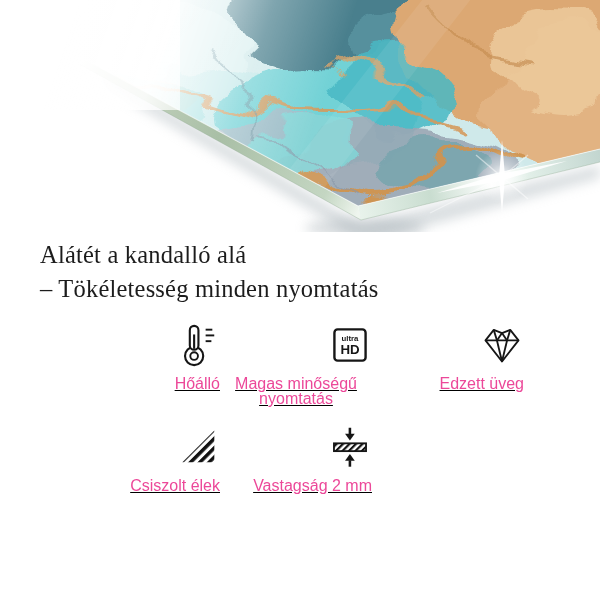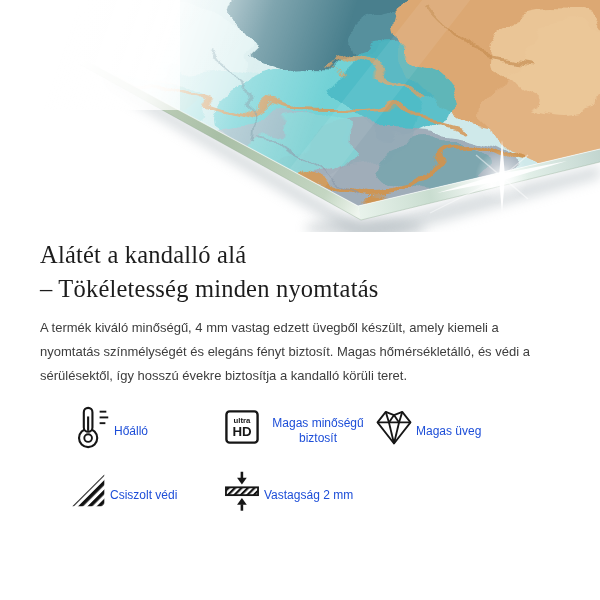--- a/index.html
+++ b/index.html
@@ -5,23 +5,23 @@
   html,body{margin:0;padding:0;background:#ffffff;}
   body{width:600px;height:600px;overflow:hidden;font-family:"Liberation Sans",sans-serif;}
   .page{width:600px;height:600px;position:relative;background:#fff;}
   .hero{width:600px;height:232px;display:block;}
   .content{padding:6px 48px 0 40px;}
   h1{margin:0 0 10px 0;font-family:"Liberation Serif","DejaVu Serif",serif;font-weight:400;
      font-size:24.5px;line-height:34px;color:#1c1c1c;letter-spacing:0.2px;}
   h1 span{display:block;}
   .desc{margin:0;max-width:508px;font-size:13px;line-height:24px;color:#3d3d3d;}
   .features{display:grid;grid-template-columns:repeat(3,1fr);row-gap:18px;padding:0 28px;margin-top:16px;}
-  .feature{display:flex;flex-direction:row;align-items:center;}
+  .feature{display:flex;flex-direction:column;align-items:flex-end;text-decoration:underline;}
   .icon-box{height:46px;display:flex;align-items:center;justify-content:center;}
-  .feature-label{margin-top:8px;font-size:12px;color:#1d4ed8;text-align:center;line-height:15px;}
+  .feature-label{margin-top:8px;font-size:16px;color:#ec4899;text-align:center;line-height:15px;}
   svg{display:block;}
 </style>
 </head>
 <body>
 
 <div class="page">
 
   <svg class="hero" viewBox="0 0 600 232" width="600" height="232" aria-hidden="true">
     <defs>
       <clipPath id="panelClip">
@@ -108,21 +108,20 @@
       <path d="M528,155 L502,177 L430,213" stroke="#ffffff" stroke-width="1.2" opacity="0.45" fill="none"></path>
       <circle cx="502" cy="177" r="2.6" fill="#ffffff"></circle>
     </g>
   </svg>
 
   <div class="content">
     <h1>
       <span>Alátét a kandalló alá</span>
       <span>– Tökéletesség minden nyomtatás</span>
     </h1>
-    <p class="desc">A termék kiváló minőségű, 4 mm vastag edzett üvegből készült, amely kiemeli a nyomtatás színmélységét és elegáns fényt biztosít. Magas hőmérsékletálló, és védi a sérülésektől, így hosszú évekre biztosítja a kandalló körüli teret.</p>
 
     <div class="features">
 
       <div class="feature">
         <div class="icon-box">
           <svg width="46" height="46" viewBox="0 0 48 48" fill="none" stroke="#161616" stroke-width="2.2">
             <circle cx="21" cy="35.5" r="9.5"></circle>
             <rect x="16.5" y="4" width="9" height="25" rx="4.5" fill="#ffffff"></rect>
             <line x1="21" y1="13" x2="21" y2="28"></line>
             <circle cx="21" cy="35.5" r="4" stroke-width="2"></circle>
@@ -135,52 +134,52 @@
       </div>
 
       <div class="feature">
         <div class="icon-box">
           <svg width="44" height="44" viewBox="0 0 48 48">
             <rect x="7" y="7" width="34" height="34" rx="3.5" fill="none" stroke="#161616" stroke-width="2.6"></rect>
             <text x="24" y="19.5" text-anchor="middle" font-family="Liberation Sans, sans-serif" font-size="8.5" font-weight="700" fill="#161616">ultra</text>
             <text x="24" y="34" text-anchor="middle" font-family="Liberation Sans, sans-serif" font-size="14.5" font-weight="700" fill="#161616">HD</text>
           </svg>
         </div>
-        <div class="feature-label">Magas minőségű biztosít</div>
+        <div class="feature-label">Magas minőségű nyomtatás</div>
       </div>
 
 
       <div class="feature">
         <div class="icon-box">
           <svg width="44" height="44" viewBox="0 0 48 48" fill="none" stroke="#161616" stroke-width="2" stroke-linejoin="round">
             <path d="M6,19 L15,7.5 L24,11 L33,7.5 L42,19 L24,42 Z"></path>
             <line x1="6" y1="19" x2="42" y2="19"></line>
             <line x1="15" y1="7.5" x2="18.5" y2="19"></line>
             <line x1="33" y1="7.5" x2="29.5" y2="19"></line>
             <line x1="24" y1="11" x2="18.5" y2="19"></line>
             <line x1="24" y1="11" x2="29.5" y2="19"></line>
             <line x1="18.5" y1="19" x2="24" y2="42"></line>
             <line x1="29.5" y1="19" x2="24" y2="42"></line>
           </svg>
         </div>
-        <div class="feature-label">Magas üveg</div>
+        <div class="feature-label">Edzett üveg</div>
       </div>
 
       <div class="feature">
         <div class="icon-box">
           <svg width="42" height="42" viewBox="0 0 48 48">
             <defs>
               <pattern id="hatch45" patternUnits="userSpaceOnUse" width="7.5" height="7.5" patternTransform="rotate(45)">
                 <rect x="0" y="0" width="4" height="7.5" fill="#111111"></rect>
               </pattern>
             </defs>
             <path d="M5,41.5 L41.5,5 L41.5,41.5 Z" fill="url(#hatch45)"></path>
           </svg>
         </div>
-        <div class="feature-label">Csiszolt védi</div>
+        <div class="feature-label">Csiszolt élek</div>
       </div>
 
       <div class="feature">
         <div class="icon-box">
           <svg width="44" height="44" viewBox="0 0 48 48">
             <defs>
               <pattern id="hatchThin" patternUnits="userSpaceOnUse" width="5" height="5" patternTransform="rotate(45)">
                 <rect x="0" y="0" width="2.4" height="5" fill="#111111"></rect>
               </pattern>
             </defs>

